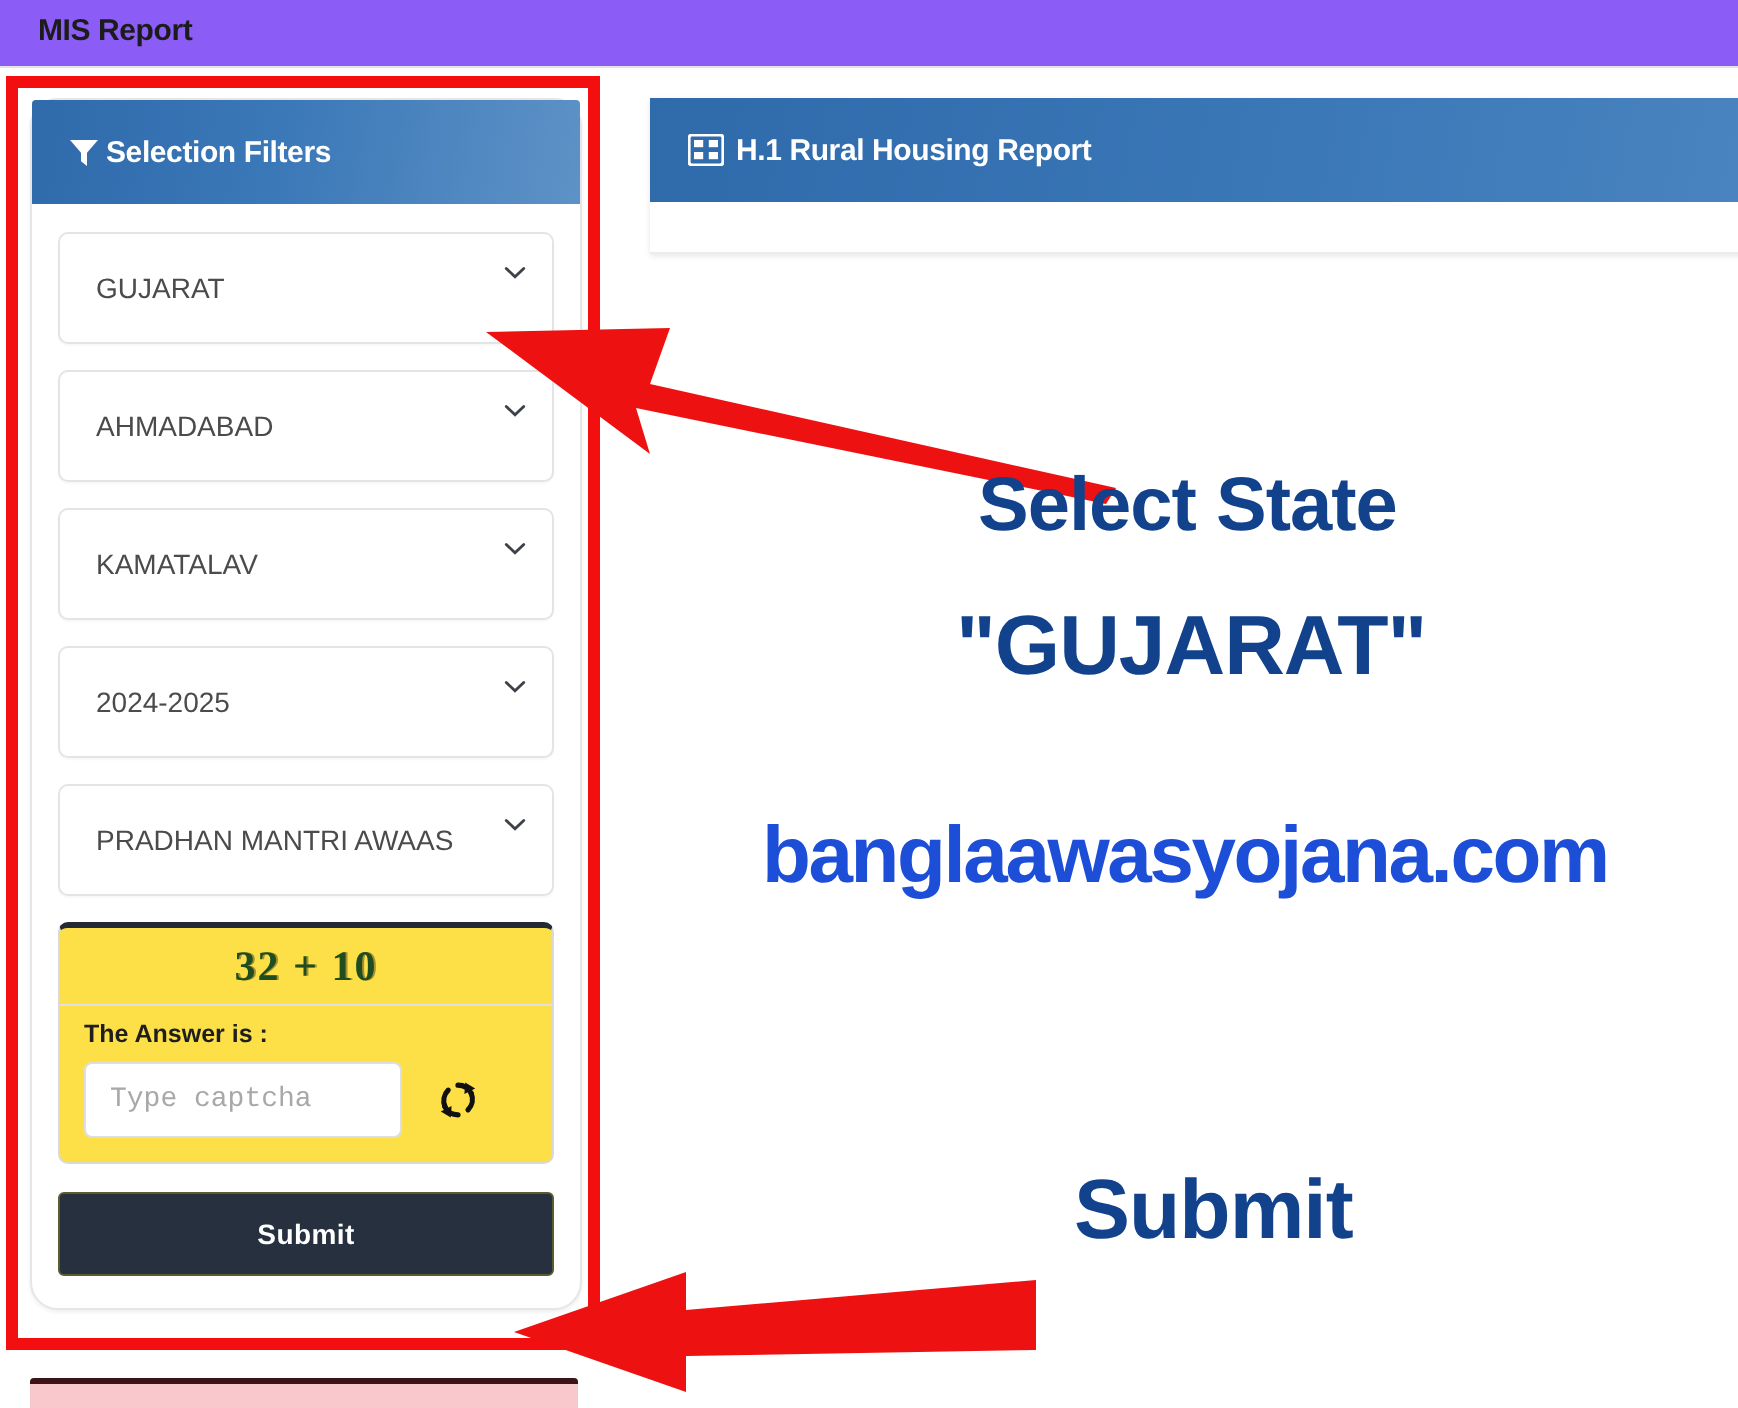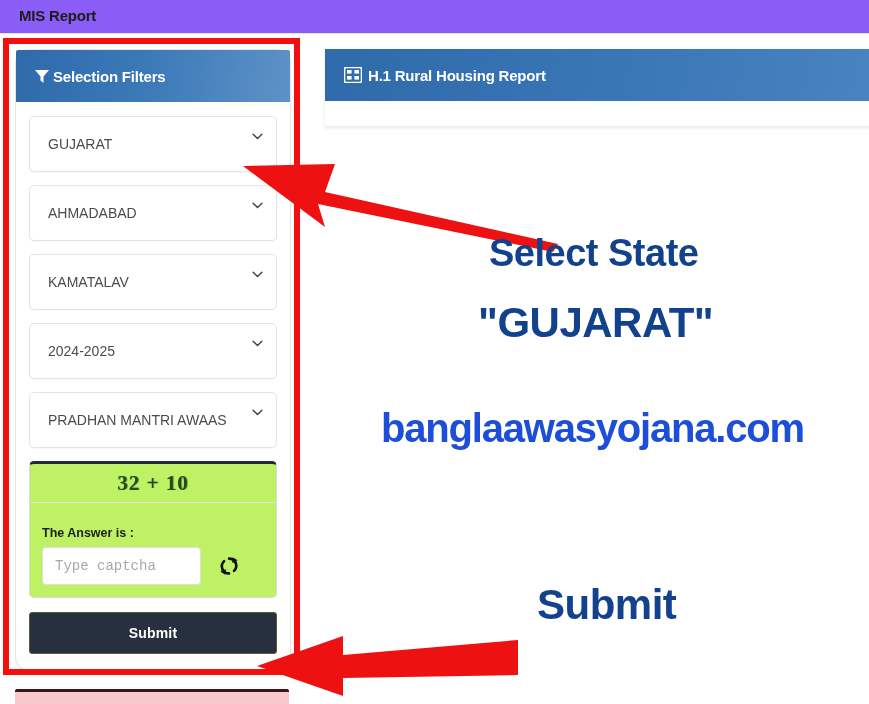--- a/index.html
+++ b/index.html
@@ -101,40 +101,39 @@
     top: 17px;
     width: 11px; height: 7px;
     pointer-events: none;
   }
 
   
   #captcha-block {
     border: 1px solid #d9d9d9;
     border-top: 3px solid #222b36;
     border-radius: 5px;
-    background: #bef264;
+    background: #fde047;
     margin-top: 2px;
     overflow: hidden;
   }
   #captcha-question {
     height: 38px;
     display: flex;
     align-items: center;
     justify-content: center;
     font-family: "Liberation Serif", serif;
     font-size: 21px;
     font-weight: bold;
     color: #1f4d1f;
     text-shadow: 1px 0 0 rgba(0,0,0,0.35);
     border-bottom: 1px solid #e0e0e0;
     letter-spacing: 1px;
   }
   #captcha-answer-row {
     padding: 7px 12px 12px 12px;
-    margin-top: 16px;
   }
   #captcha-label {
     font-size: 12.5px;
     font-weight: bold;
     color: #1e1e1e;
     margin-bottom: 7px;
   }
   #captcha-input-row {
     display: flex;
     align-items: center;

